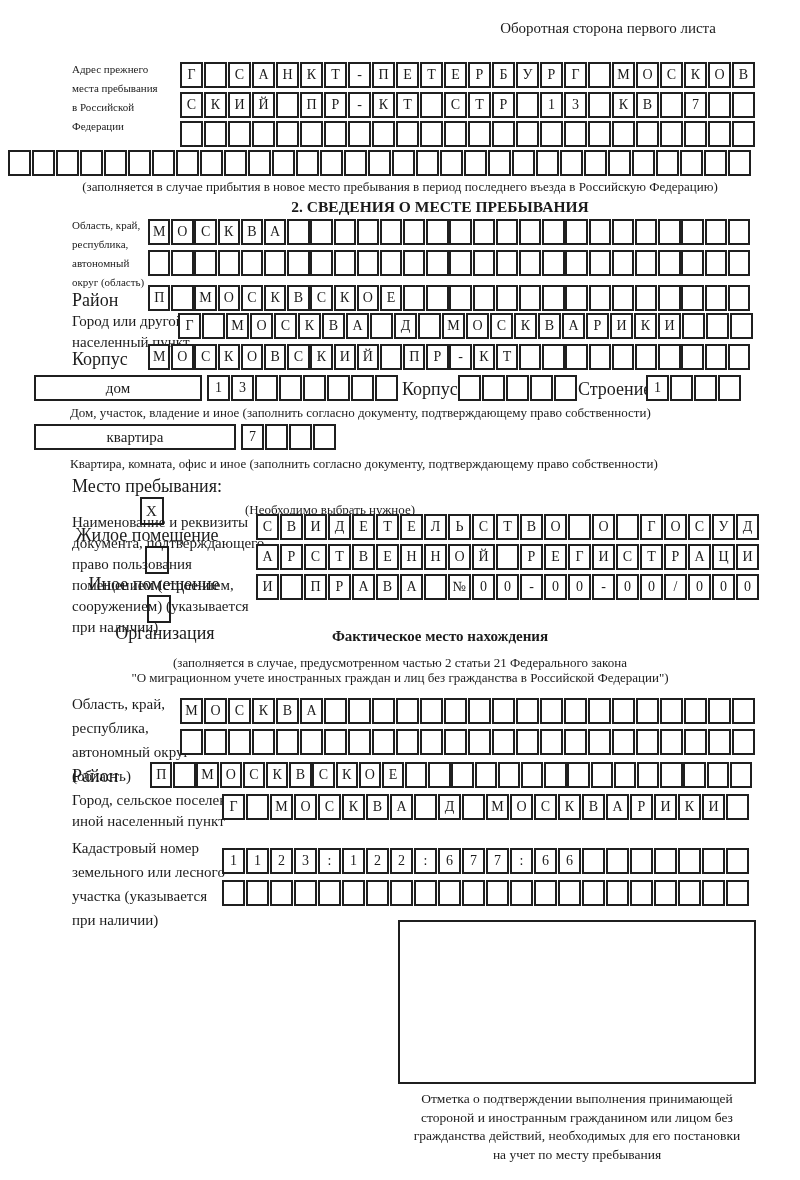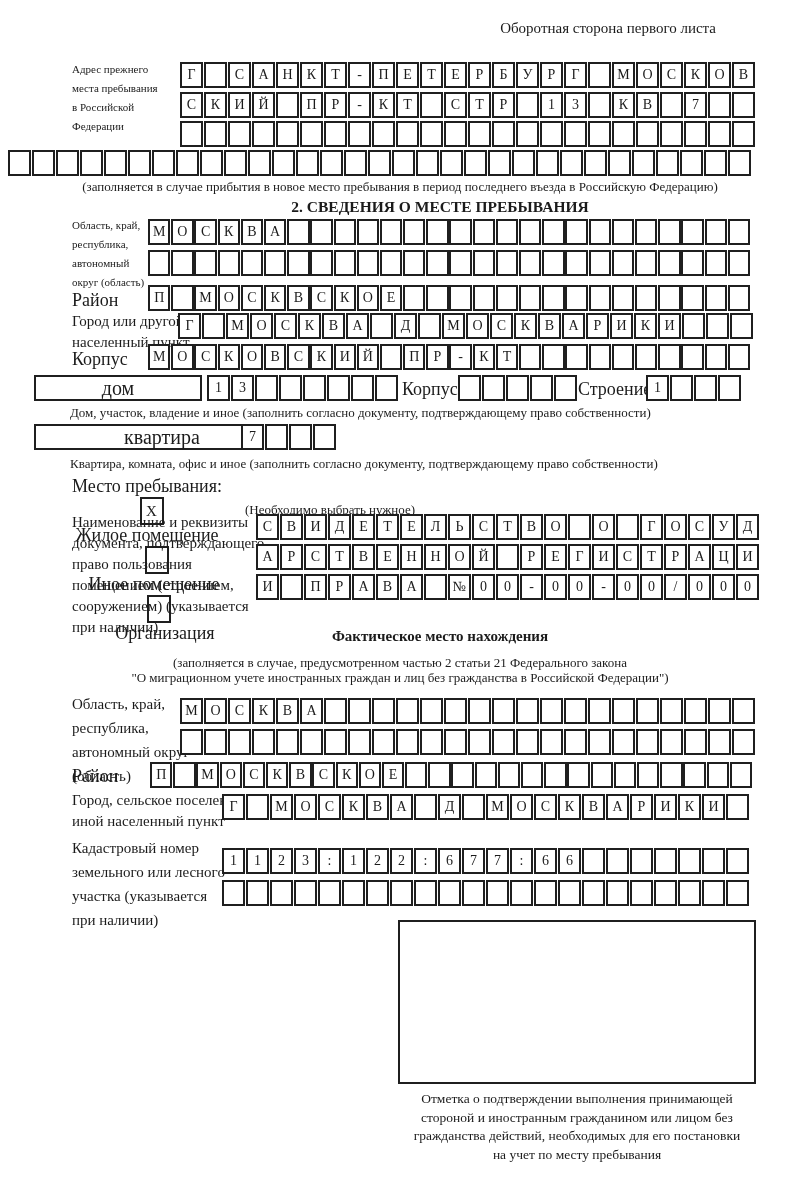--- a/index.html
+++ b/index.html
@@ -26,21 +26,21 @@
     display:inline-flex;align-items:center;justify-content:center;
     font-size:14px;line-height:22px;
     background:#fff;
     flex:0 0 auto;
     font-family:"Liberation Serif","DejaVu Serif",serif;
   }
   .tight .cell{width:18.4px;margin-right:0.8px;}
   .widebox{
     border:2px solid #1f1f1f;height:22px;background:#fff;
     display:flex;align-items:center;justify-content:center;
-    font-size:20px;
+    font-size:15px;
   }
   .chk{
     width:20px;height:24px;border:2px solid #1f1f1f;background:#fff;
     display:inline-flex;align-items:center;justify-content:center;
     font-size:15px;flex:0 0 auto;
   }
   .inline-label{font-size:18px;white-space:nowrap;}
   .placerow{display:flex;align-items:center;}
   .stampbox{border:2px solid #1f1f1f;background:#fff;}
 </style>
@@ -344,21 +344,21 @@
   <div class="abs inline-label" style="left:578px;top:379px;">Строение</div>
   <div class="abs boxrow" style="left:646px;top:375px;">
       <div class="cell">1</div>
       <div class="cell"></div>
       <div class="cell"></div>
       <div class="cell"></div>
     </div>
 
   <div class="abs note" style="left:70px;top:405px;">Дом, участок, владение и иное (заполнить согласно документу, подтверждающему право собственности)</div>
 
-  <div class="abs widebox" style="left:34px;top:424px;width:198px;padding-left:27px;">квартира</div>
+  <div class="abs widebox" style="left:34px;top:424px;width:198px;">квартира</div>
   <div class="abs boxrow" style="left:241px;top:424px;">
       <div class="cell">7</div>
       <div class="cell"></div>
       <div class="cell"></div>
       <div class="cell"></div>
     </div>
 
   <div class="abs note" style="left:70px;top:456px;">Квартира, комната, офис и иное (заполнить согласно документу, подтверждающему право собственности)</div>
 
   <div class="abs placerow" style="left:72px;top:476px;flex-direction:column;">

